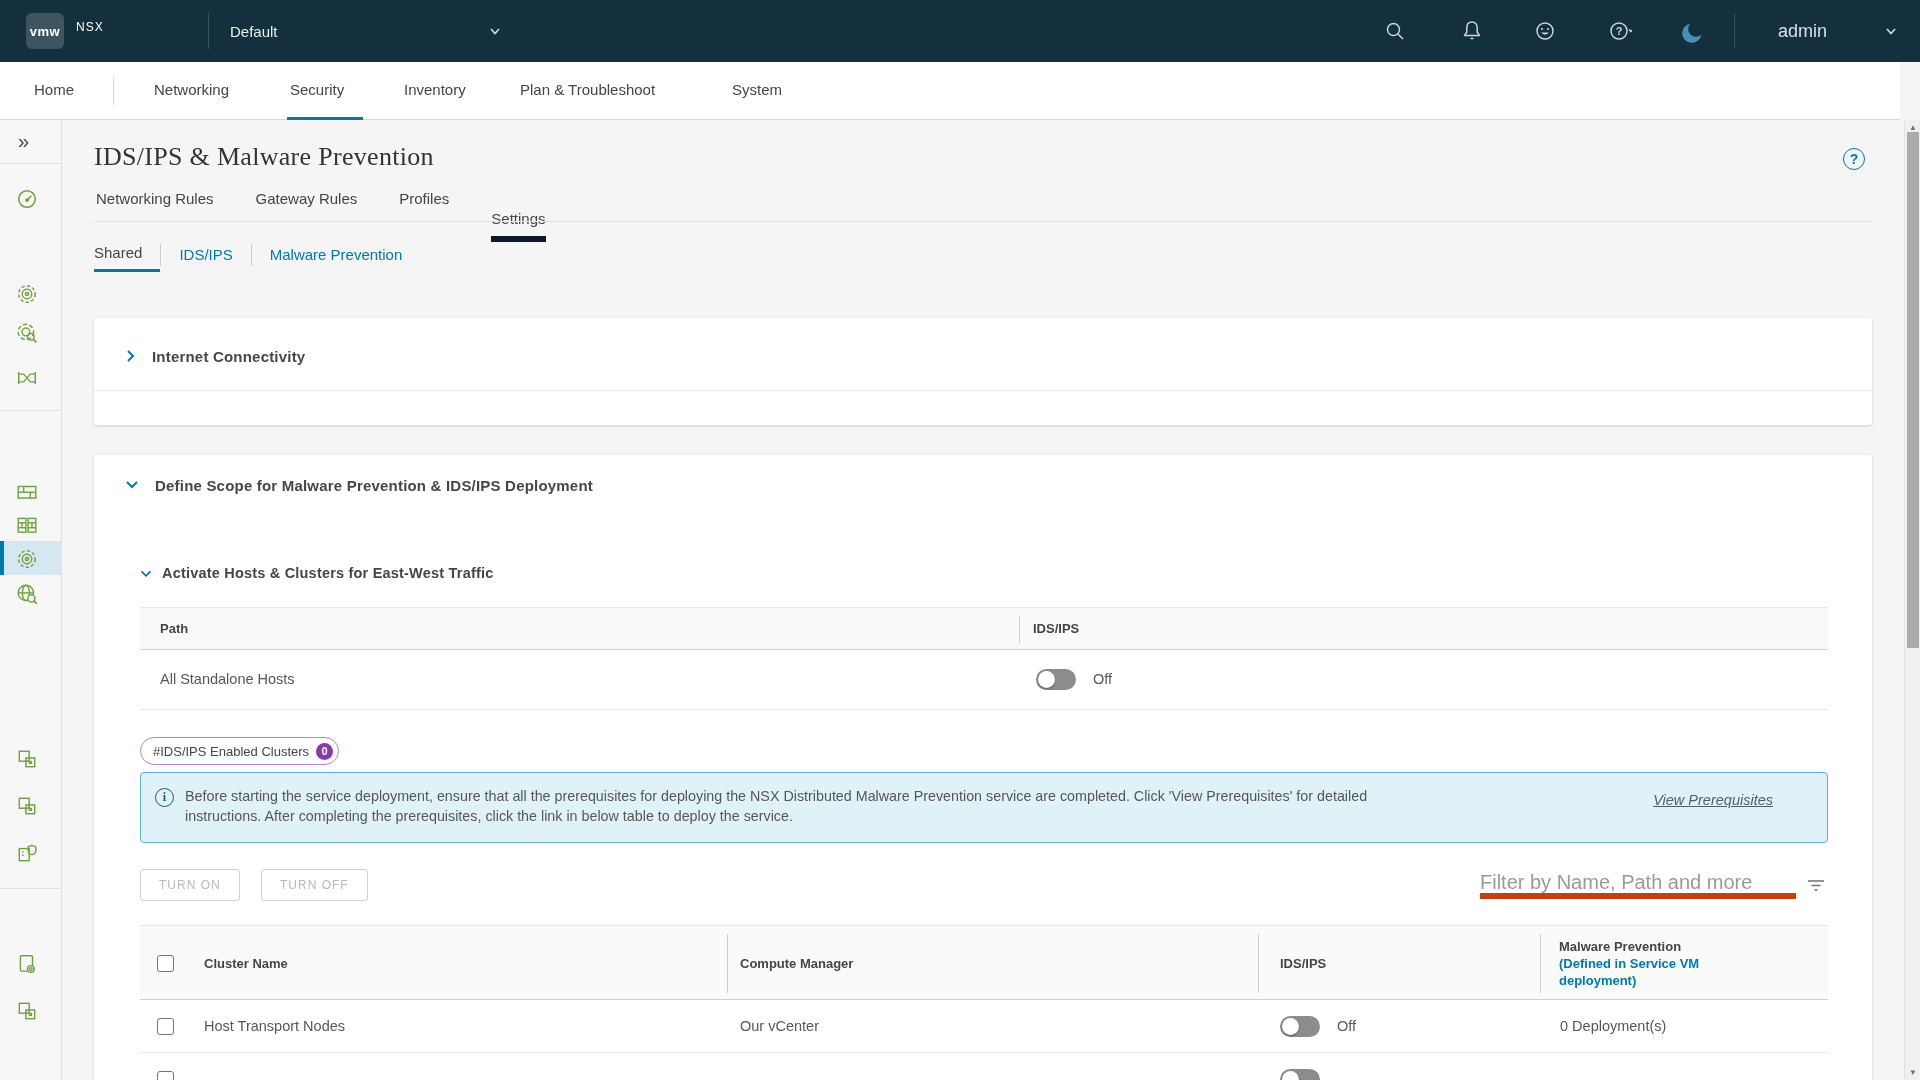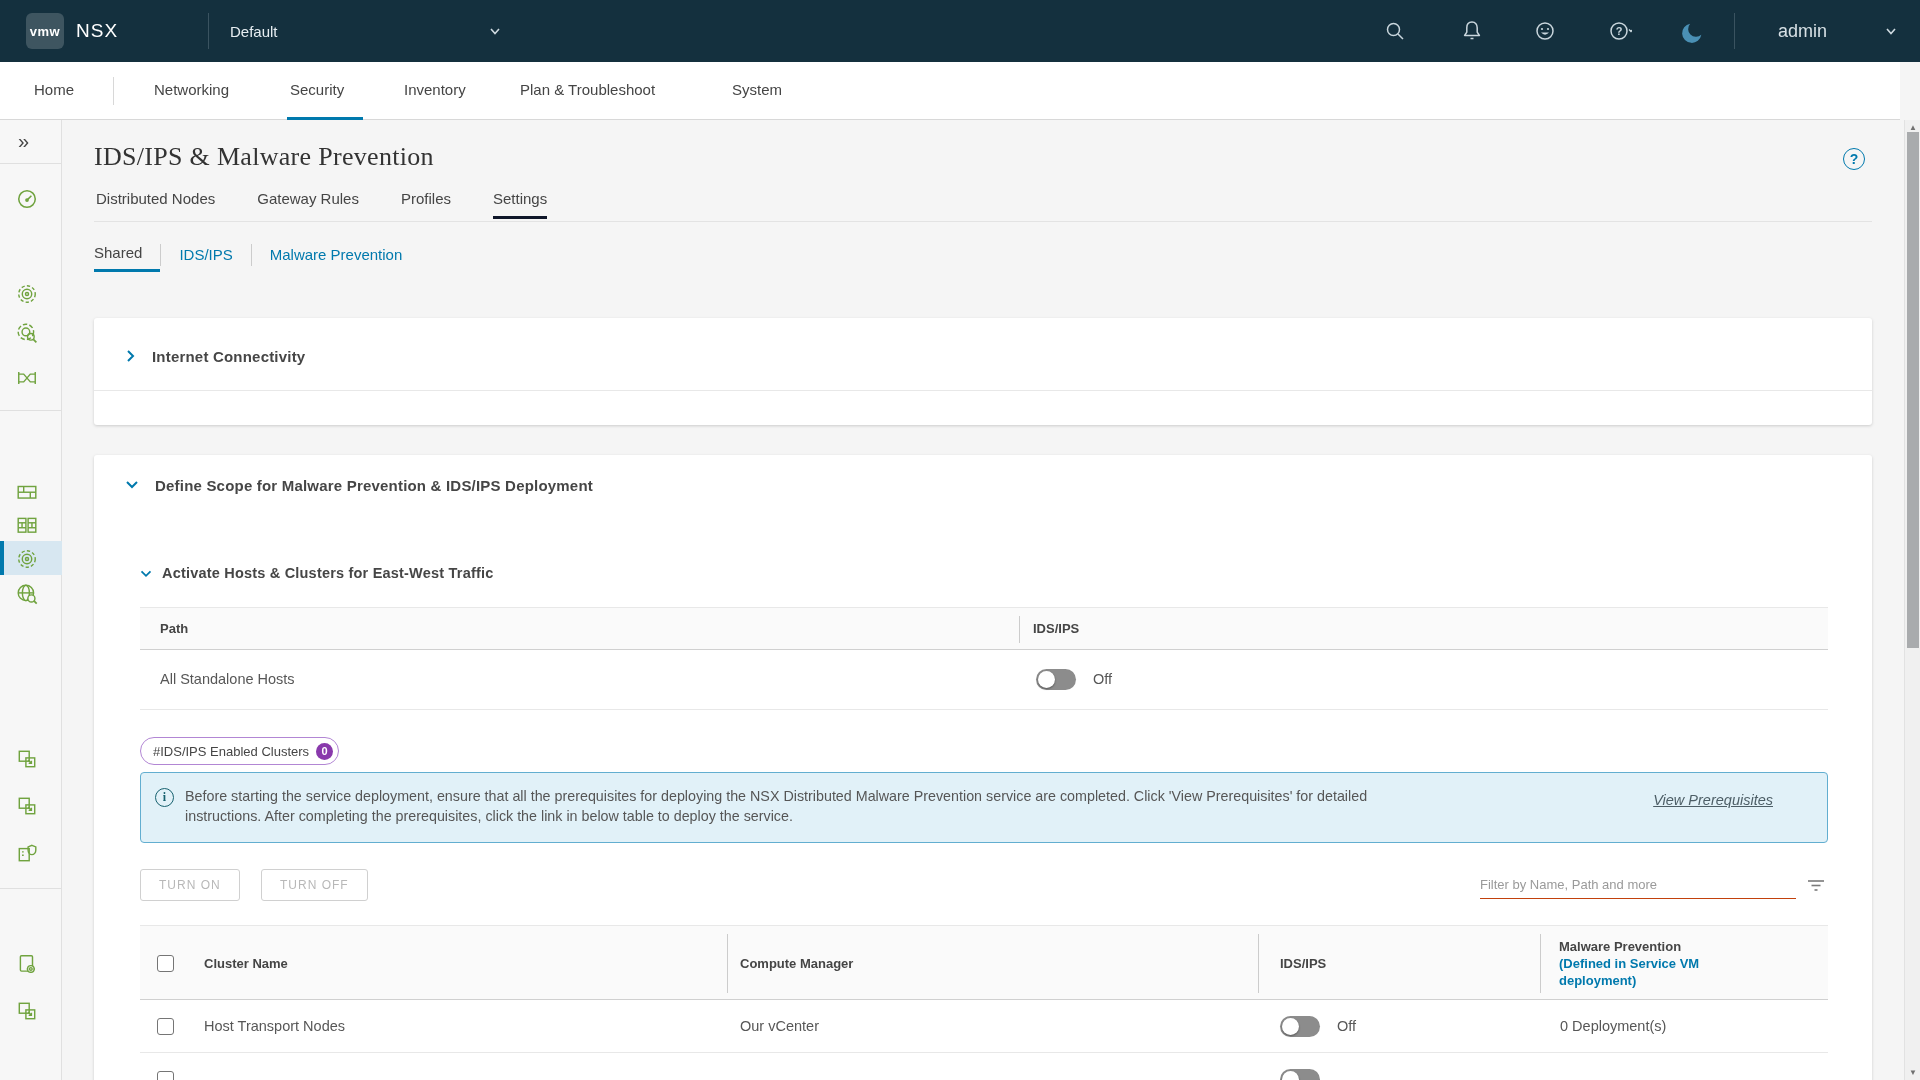--- a/index.html
+++ b/index.html
@@ -5,21 +5,21 @@
   * { margin:0; padding:0; box-sizing:border-box; }
   html,body { width:1920px; height:1080px; overflow:hidden;
     font-family:"Liberation Sans", sans-serif; background:#f5f5f5; }
 
   
   .topbar { position:absolute; left:0; top:0; width:1920px; height:62px;
     background:#14303e; display:flex; align-items:center; }
   .logo-tile { position:absolute; left:26px; top:13px; width:38px; height:36px;
     background:#3e5560; border-radius:6px; color:#fff; font-weight:bold;
     font-size:13px; display:flex; align-items:center; justify-content:center; letter-spacing:.5px; }
-  .product-name { position:absolute; left:76px; top:20px; color:#fff; font-size:19px; letter-spacing:1px; }
+  .product-name { position:absolute; left:76px; top:20px; color:#fff; font-size:12px; letter-spacing:1px; }
   .tb-divider { position:absolute; top:13px; width:1px; height:36px; background:#3a5360; }
   .scope-select { position:absolute; left:230px; top:0; height:62px; width:272px;
     display:flex; align-items:center; justify-content:space-between; cursor:pointer; }
   .scope-select .lbl { color:#e6edf1; font-size:15px; }
   .tb-icon { position:absolute; top:19px; width:24px; height:24px; color:#c9d6dd; cursor:pointer; }
   .tb-user { position:absolute; left:1778px; top:21px; color:#d7e0e5; font-size:18px; cursor:pointer; }
   .moon { color:#4a90b5; }
 
   
   .mainnav { position:absolute; left:0; top:62px; width:1900px; height:58px;
@@ -41,21 +41,21 @@
   .content { position:absolute; left:62px; top:120px; width:1842px; height:960px;
     background:#f5f5f5; overflow:hidden; }
   .page-title { position:absolute; left:32px; top:22px; font-size:26px; color:#333;
     letter-spacing:.3px; font-weight:400;font-family:Liberation Serif, serif; }
   .page-help { position:absolute; left:1781px; top:28px; width:22px; height:22px;
     border:1.6px solid #0079ad; border-radius:50%; color:#0079ad; font-size:14px; font-weight:bold;
     display:flex; align-items:center; justify-content:center; cursor:pointer; }
 
   .tabs { position:absolute; left:34px; top:70px; display:flex; gap:42px; }
   .tab { font-size:15px; color:#454545; padding-bottom:9px; cursor:pointer; }
-  .tab.active { border-bottom:3px solid #0f172a; }
+  .tab.active { border-bottom:6px solid #0f172a;margin-top:20px; }
   .tabs-line { position:absolute; left:32px; top:101px; width:1778px; height:1px; background:#e3e3e3; }
 
   .subtabs { position:absolute; left:32px; top:124px; display:flex; align-items:center; }
   .subtab { font-size:15px; color:#0079ad; padding:0 18px 8px 18px; cursor:pointer; }
   .subtab.first { padding-left:0; }
   .subtab.active { color:#454545; border-bottom:3px solid #0079ad; }
   .subtab-div { width:1px; height:22px; background:#ccc; margin-bottom:6px; }
 
   .card { position:absolute; left:32px; width:1778px; background:#fff;
     border-radius:3px; box-shadow:0 1px 3px rgba(100,100,100,.28); }
@@ -97,21 +97,21 @@
     font-size:14.3px; line-height:20px; color:#565656; }
   .banner .link { position:absolute; right:54px; top:19px; font-size:14.5px; color:#4d5e66;
     text-decoration:underline; cursor:pointer; white-space:nowrap;font-style:italic; }
 
   
   .btn { position:absolute; top:414px; height:32px; border:1px solid #d0d0d0; border-radius:3px;
     background:#fff; color:#b8b8b8; font-size:12px; letter-spacing:1px;
     font-family:"Liberation Sans", sans-serif; cursor:default; padding:0 18px; }
   .btn.on { left:46px; } .btn.off { left:167px; }
   .filter-input { position:absolute; left:1386px; top:416px; width:316px; height:28px;
-    border:none; border-bottom:1px solid #c2410c; background:transparent; font-size:13px;
+    border:none; border-bottom:6px solid #c2410c; background:transparent; font-size:20px;
     color:#454545; font-family:"Liberation Sans", sans-serif; outline:none; }
   .filter-input::placeholder { color:#9a9a9a; }
   .filter-ic { position:absolute; left:1712px; top:420px; width:20px; height:20px; color:#7a7a7a; cursor:pointer; }
 
   
   .cl-table { position:absolute; left:46px; top:470px; width:1688px; }
   .cl-header { height:75px; background:#fafafa; border-top:1px solid #e8e8e8;
     border-bottom:1px solid #d0d0d0; position:relative; }
   .cl-header .col-div { position:absolute; top:8px; width:1px; height:59px; background:#ccc; }
   .cl-row { height:53px; border-bottom:1px solid #e8e8e8; position:relative; }
@@ -311,21 +311,21 @@
       <path d="M11 11 l3 3 M14 11.5 V14 H11.5"></path>
       </svg>
   </div>
 </div>
 
 <div class="content">
   <div class="page-title">IDS/IPS &amp; Malware Prevention</div>
   <div class="page-help">?</div>
 
   <div class="tabs">
-    <span class="tab">Distributed Nodes</span>
+    <span class="tab">Networking Rules</span>
     <span class="tab">Gateway Rules</span>
     <span class="tab">Profiles</span>
     <span class="tab active">Settings</span>
   </div>
   <div class="tabs-line"></div>
 
   <div class="subtabs">
     <span class="subtab first active">Shared</span>
     <span class="subtab-div"></span>
     <span class="subtab">IDS/IPS</span>

